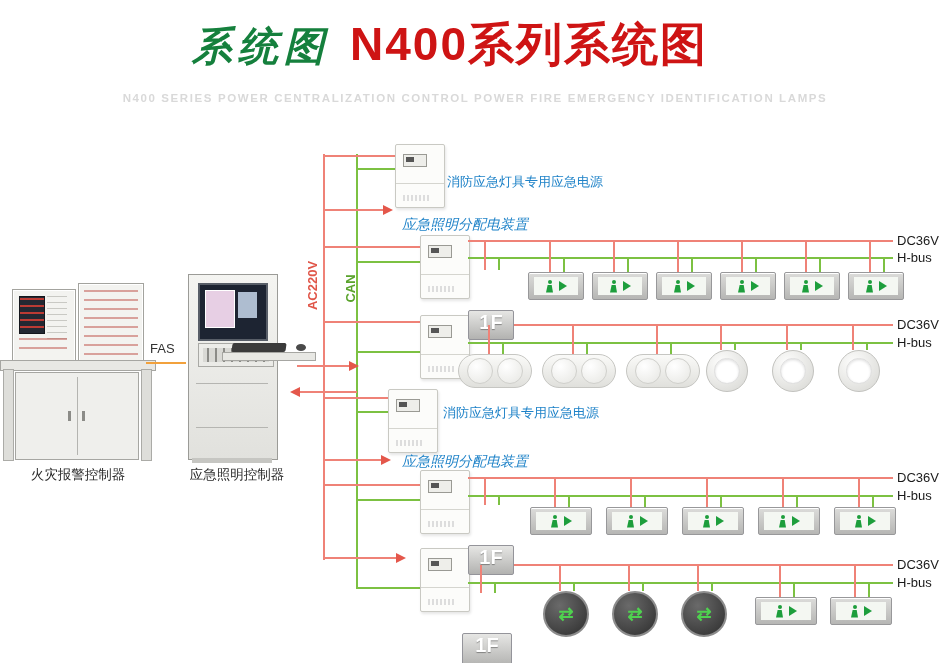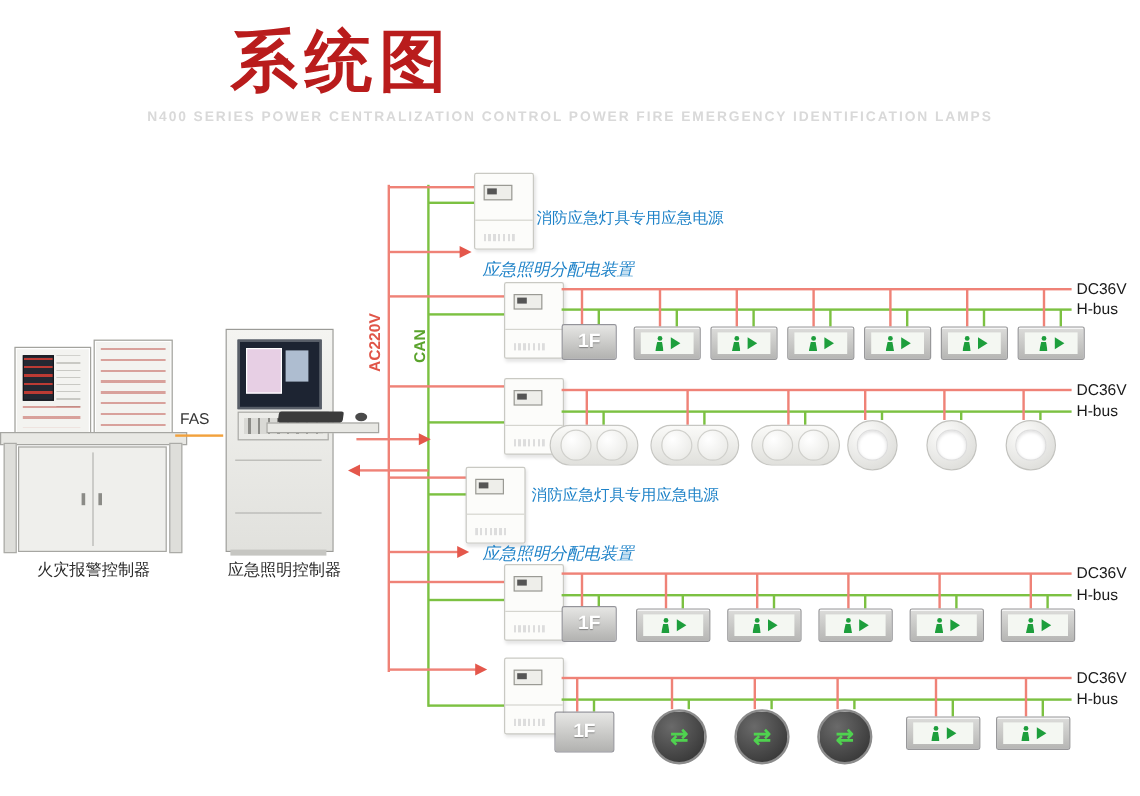--- a/index.html
+++ b/index.html
@@ -1,20 +1,20 @@
 <!DOCTYPE html>
 <html><head>
 <meta charset="utf-8">
 <style>
   html,body{margin:0;padding:0;background:#fff;}
   .canvas{position:relative;width:950px;height:663px;background:#fff;overflow:hidden;
           font-family:"Liberation Sans",sans-serif;}
   
   .title{position:absolute;left:192px;top:14px;display:flex;align-items:baseline;gap:20px;}
-  .t1{font-size:56px;font-weight:900;color:#b91c1c;letter-spacing:6px;}
+  .t1{font-size:40px;font-weight:900;color:#15803d;letter-spacing:6px;font-style:italic;}
   .t2{font-size:46px;font-weight:600;color:#ce1414;letter-spacing:2px;}
   .en{position:absolute;left:0;right:0;text-align:center;color:#d9d9d9;font-size:11.5px;
       letter-spacing:1.6px;font-weight:600;}
   
   .hline{position:absolute;height:2px;}
   .vline{position:absolute;width:2px;}
   .hl-red,.stub-r{background:#ef8277;}
   .hl-green,.stub-g{background:#7cc142;}
   .hl-orange{background:#f2a13c;}
   .ah{position:absolute;width:0;height:0;border-top:5px solid transparent;border-bottom:5px solid transparent;}
@@ -53,22 +53,22 @@
   .scrB{position:absolute;left:38px;top:7px;width:19px;height:26px;background:#aebdd0;}
   .bpanel{position:absolute;background:#d9d9d5;border:1px solid #a9a9a5;
           background-image:repeating-linear-gradient(to right,#8b8b87 0 2px,transparent 2px 8px);background-clip:content-box;padding:4px;}
   .doorline{position:absolute;height:1px;background:#b5b5b1;}
   .kbd{position:absolute;background:#3b3b3b;border-radius:2px;transform:skewX(-8deg);}
   .mouse{position:absolute;width:10px;height:7px;background:#4a4a4a;border-radius:50%;}
   .baseb{position:absolute;background:#c6c6c2;}
   
   .dev{position:absolute;box-sizing:border-box;}
   .floor{background:linear-gradient(#e6e6e4,#b2b2b0);border:1px solid #94949a;border-radius:2px;
-         display:flex;align-items:center;justify-content:center;color:#fff;font-weight:bold;
-         font-size:16px;text-shadow:0 1px 1px rgba(0,0,0,.35);}
+         display:flex;justify-content:center;color:#fff;font-weight:bold;
+         font-size:20px;text-shadow:0 1px 1px rgba(0,0,0,.35);margin-top:40px;}
   .exit{background:linear-gradient(#dcdcda,#b6b6b4);border:1px solid #98989a;border-radius:2px;
         box-shadow:inset 0 1px 0 #fff;}
   .exit .panel{position:absolute;left:5px;right:5px;top:4px;bottom:4px;background:#f4f7f2;
                display:flex;align-items:center;justify-content:center;gap:5px;}
   .runner{width:9px;height:13px;position:relative;}
   .runner::before{content:"";position:absolute;left:3px;top:0;width:4px;height:4px;border-radius:50%;background:#1d9e3c;}
   .runner::after{content:"";position:absolute;left:1px;top:5px;width:7px;height:8px;background:#1d9e3c;
                  clip-path:polygon(25% 0,80% 0,100% 100%,0 100%);}
   .arr-g{width:0;height:0;border-left:8px solid #1d9e3c;border-top:5px solid transparent;border-bottom:5px solid transparent;}
   .oval{background:linear-gradient(#fafaf8,#dedeb a);background:linear-gradient(#fafaf8,#e0e0dc);
@@ -84,20 +84,21 @@
          color:#4fd24f;font-size:18px;font-weight:bold;
          background:radial-gradient(circle at 35% 30%,#6a6a6a,#2d2d2d);}
 </style>
 </head>
 <body>
 
 <div class="canvas">
 
   <div class="title">
     <span class="t1">系统图</span>
+    <span class="t2">N400系列系统图</span>
   </div>
   <div class="en" style="top:92px">N400 SERIES POWER CENTRALIZATION CONTROL POWER FIRE EMERGENCY IDENTIFICATION LAMPS</div>
 
   <div>
     <div class="cpanel" style="left:12px;top:289px;width:62px;height:74px">
       <div class="dark" style="left:6px;top:6px;width:24px;height:36px"></div>
       <div class="grid" style="left:34px;top:6px;width:20px;height:44px"></div>
       <div class="rows" style="left:6px;top:48px;width:48px;height:18px"></div>
     </div>
     <div class="cpanel" style="left:78px;top:283px;width:64px;height:80px">

